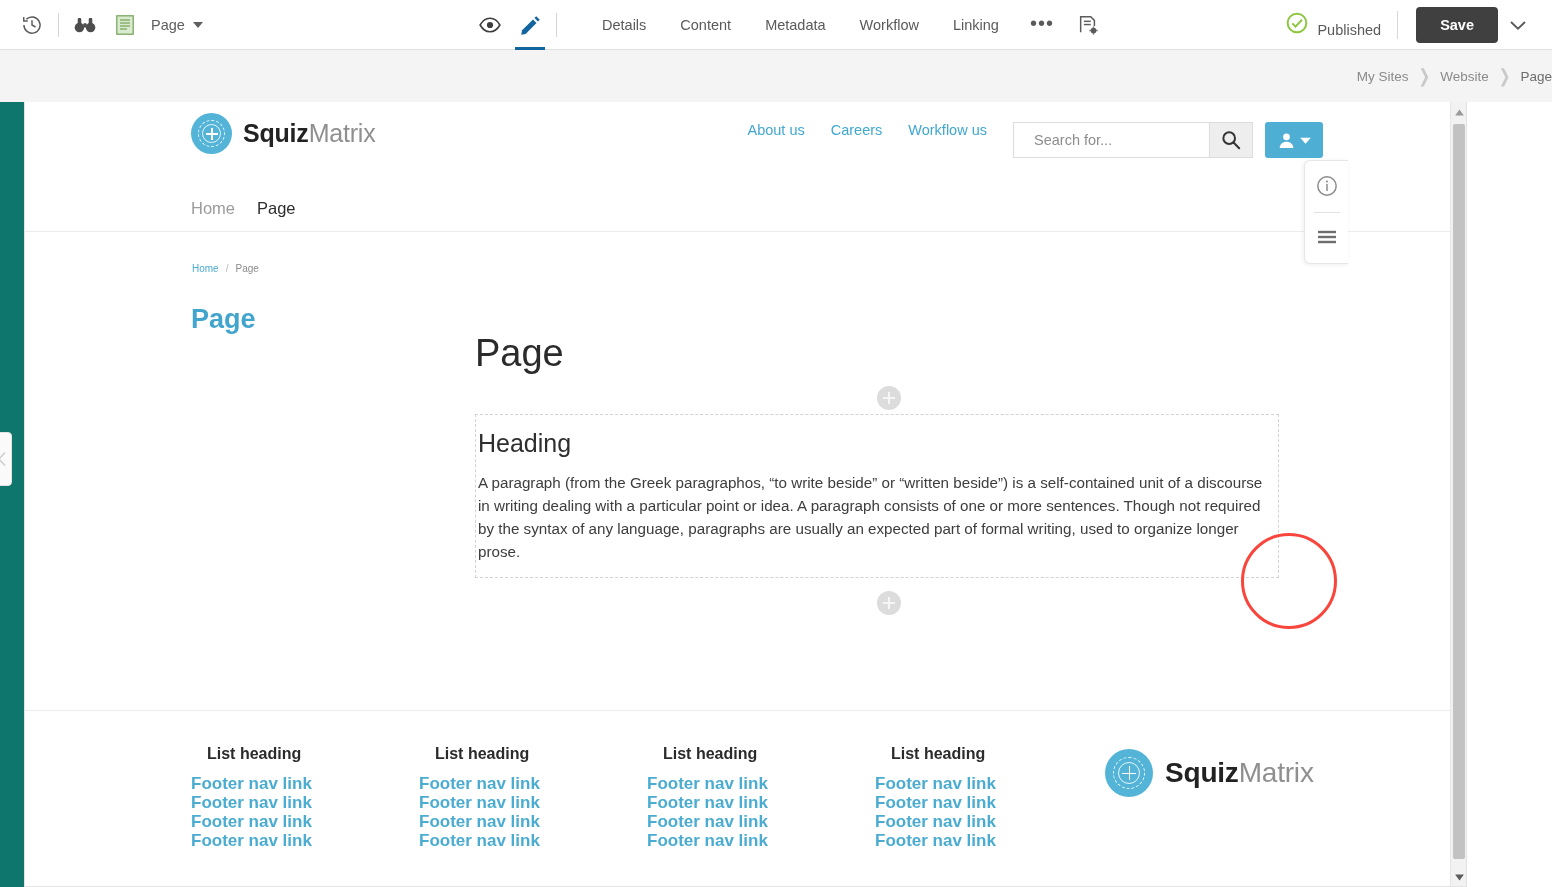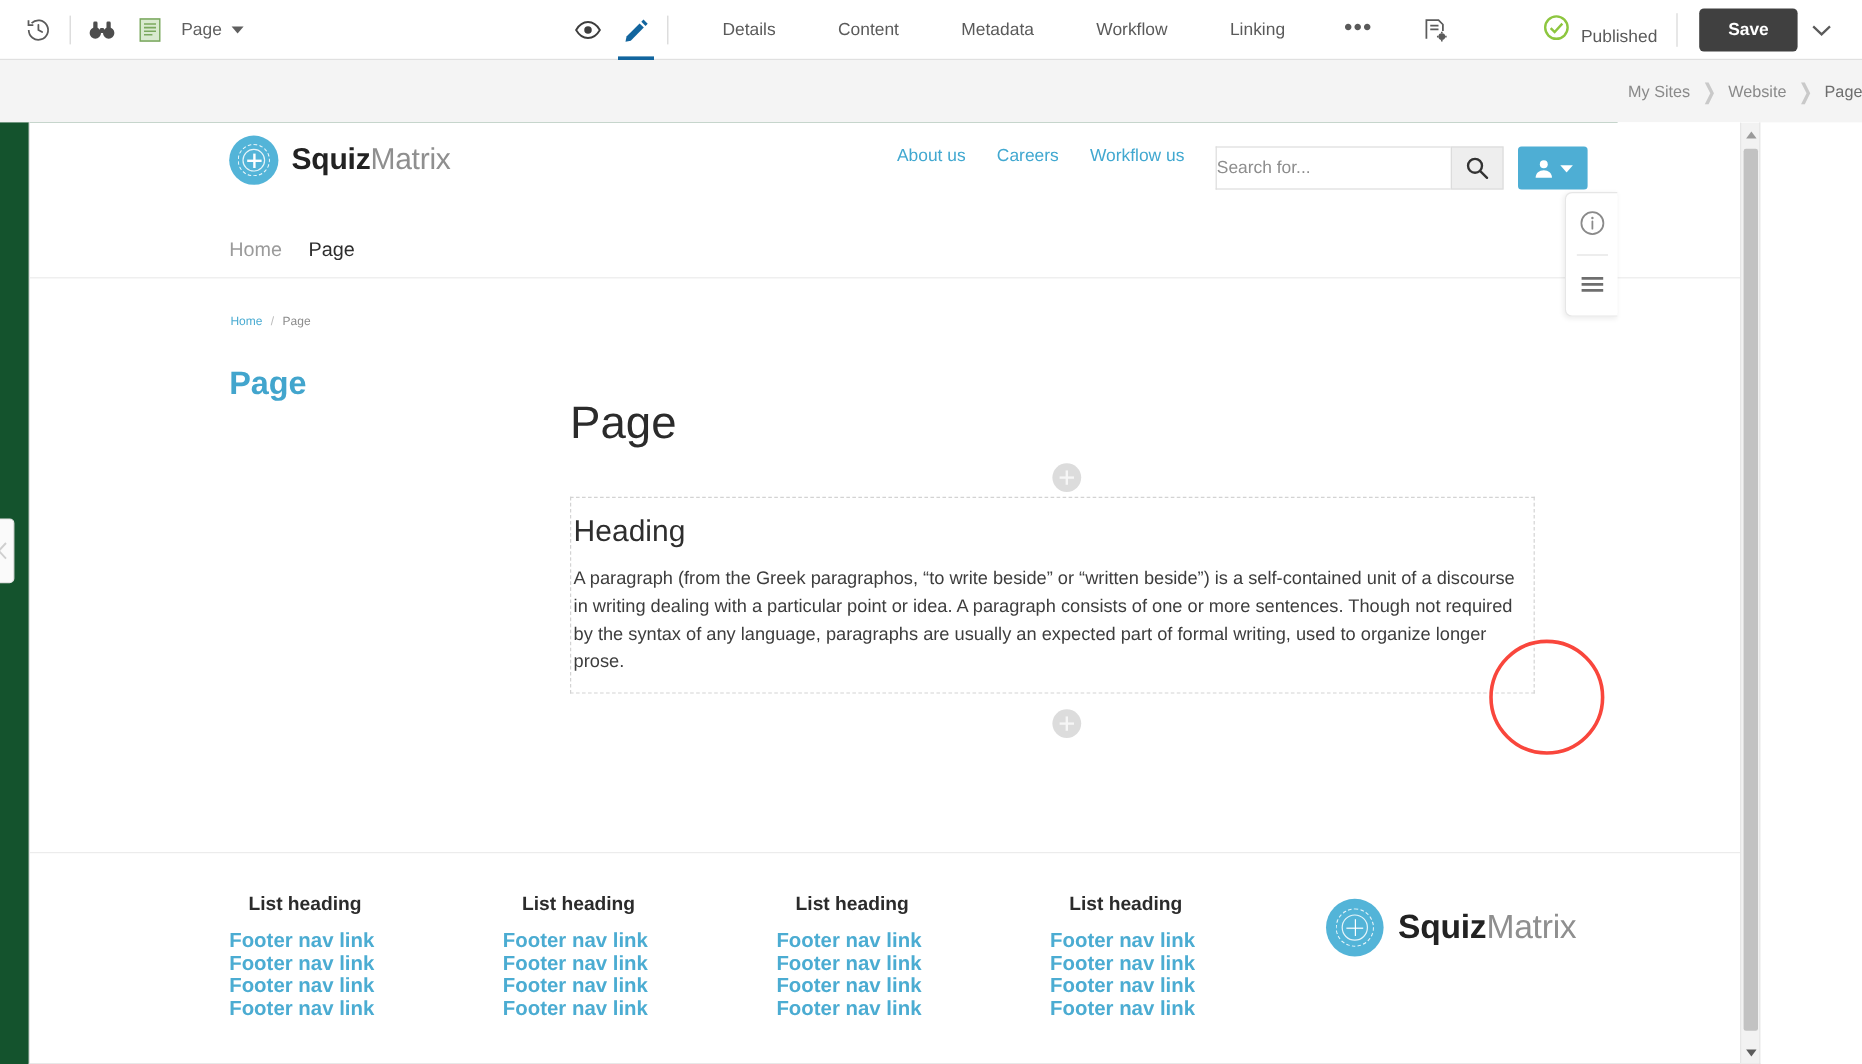--- a/index.html
+++ b/index.html
@@ -44,21 +44,21 @@
   }
   .mode-icon {
     width: 40px; height: 49px;
     display: flex; align-items: center; justify-content: center;
     cursor: pointer; position: relative;
   }
   .mode-icon.active::after {
     content: ""; position: absolute; left: 5px; right: 5px; bottom: 0;
     height: 3px; background: #12659e;
   }
-  .tabs { display: flex; align-items: center; margin-left: 22px; gap: 18px; }
+  .tabs { display: flex; align-items: center; margin-left: 22px; gap: 0; }
   .tab {
     font-size: 14.5px; color: #5a5a5a; padding: 0 17px;
     height: 49px; line-height: 49px; cursor: pointer; white-space: nowrap;
   }
   .tab-dots {
     font-size: 20px; color: #5a5a5a; letter-spacing: 1px;
     padding: 0 14px; height: 49px; line-height: 44px; cursor: pointer;
   }
 
   .tb-right {
@@ -88,21 +88,21 @@
   .crumb { font-size: 13.5px; color: #8a8a8a; cursor: pointer; }
   .crumb.last { color: #6d6d6d; }
   .crumb-sep {
     margin: 0 10px; color: #c9c9c9; font-size: 14px;
     display: inline-block; transform: scaleY(1.3);
   }
 
   
   .stage {
     position: absolute; top: 102px; left: 0;
-    width: 1348px; height: 785px; background: #14532d;
+    width: 1348px; height: 785px; background: #0f766e;
   }
   .preview {
     position: absolute; left: 24px; top: 0;
     width: 1443px; height: 785px;
     background: #ffffff;
     border: 1px solid #e3e3e3; border-top: none;
     overflow: hidden;
   }
 
   
@@ -135,21 +135,21 @@
     display: flex; align-items: flex-start; gap: 0;
   }
   .util-link {
     color: #41a8d0; font-size: 14.5px; margin-right: 26px; cursor: pointer;
   }
   .searchbox {
     display: flex; align-items: stretch; height: 36px;
   }
   .search-input {
     width: 196px; border: 1px solid #dcdcdc; border-right: none;
-    padding: 0 0; font-size: 14.5px; color: #777;
+    padding: 0 20px; font-size: 14.5px; color: #777;
     font-family: "Liberation Sans", sans-serif; outline: none;
     background: #fff;
   }
   .search-input::placeholder { color: #8d8d8d; }
   .search-go {
     width: 44px; background: #eeeeee; border: 1px solid #dcdcdc;
     display: flex; align-items: center; justify-content: center; cursor: pointer;
   }
   .user-btn {
     width: 58px; height: 36px; background: #4eaed4; border-radius: 3px;

